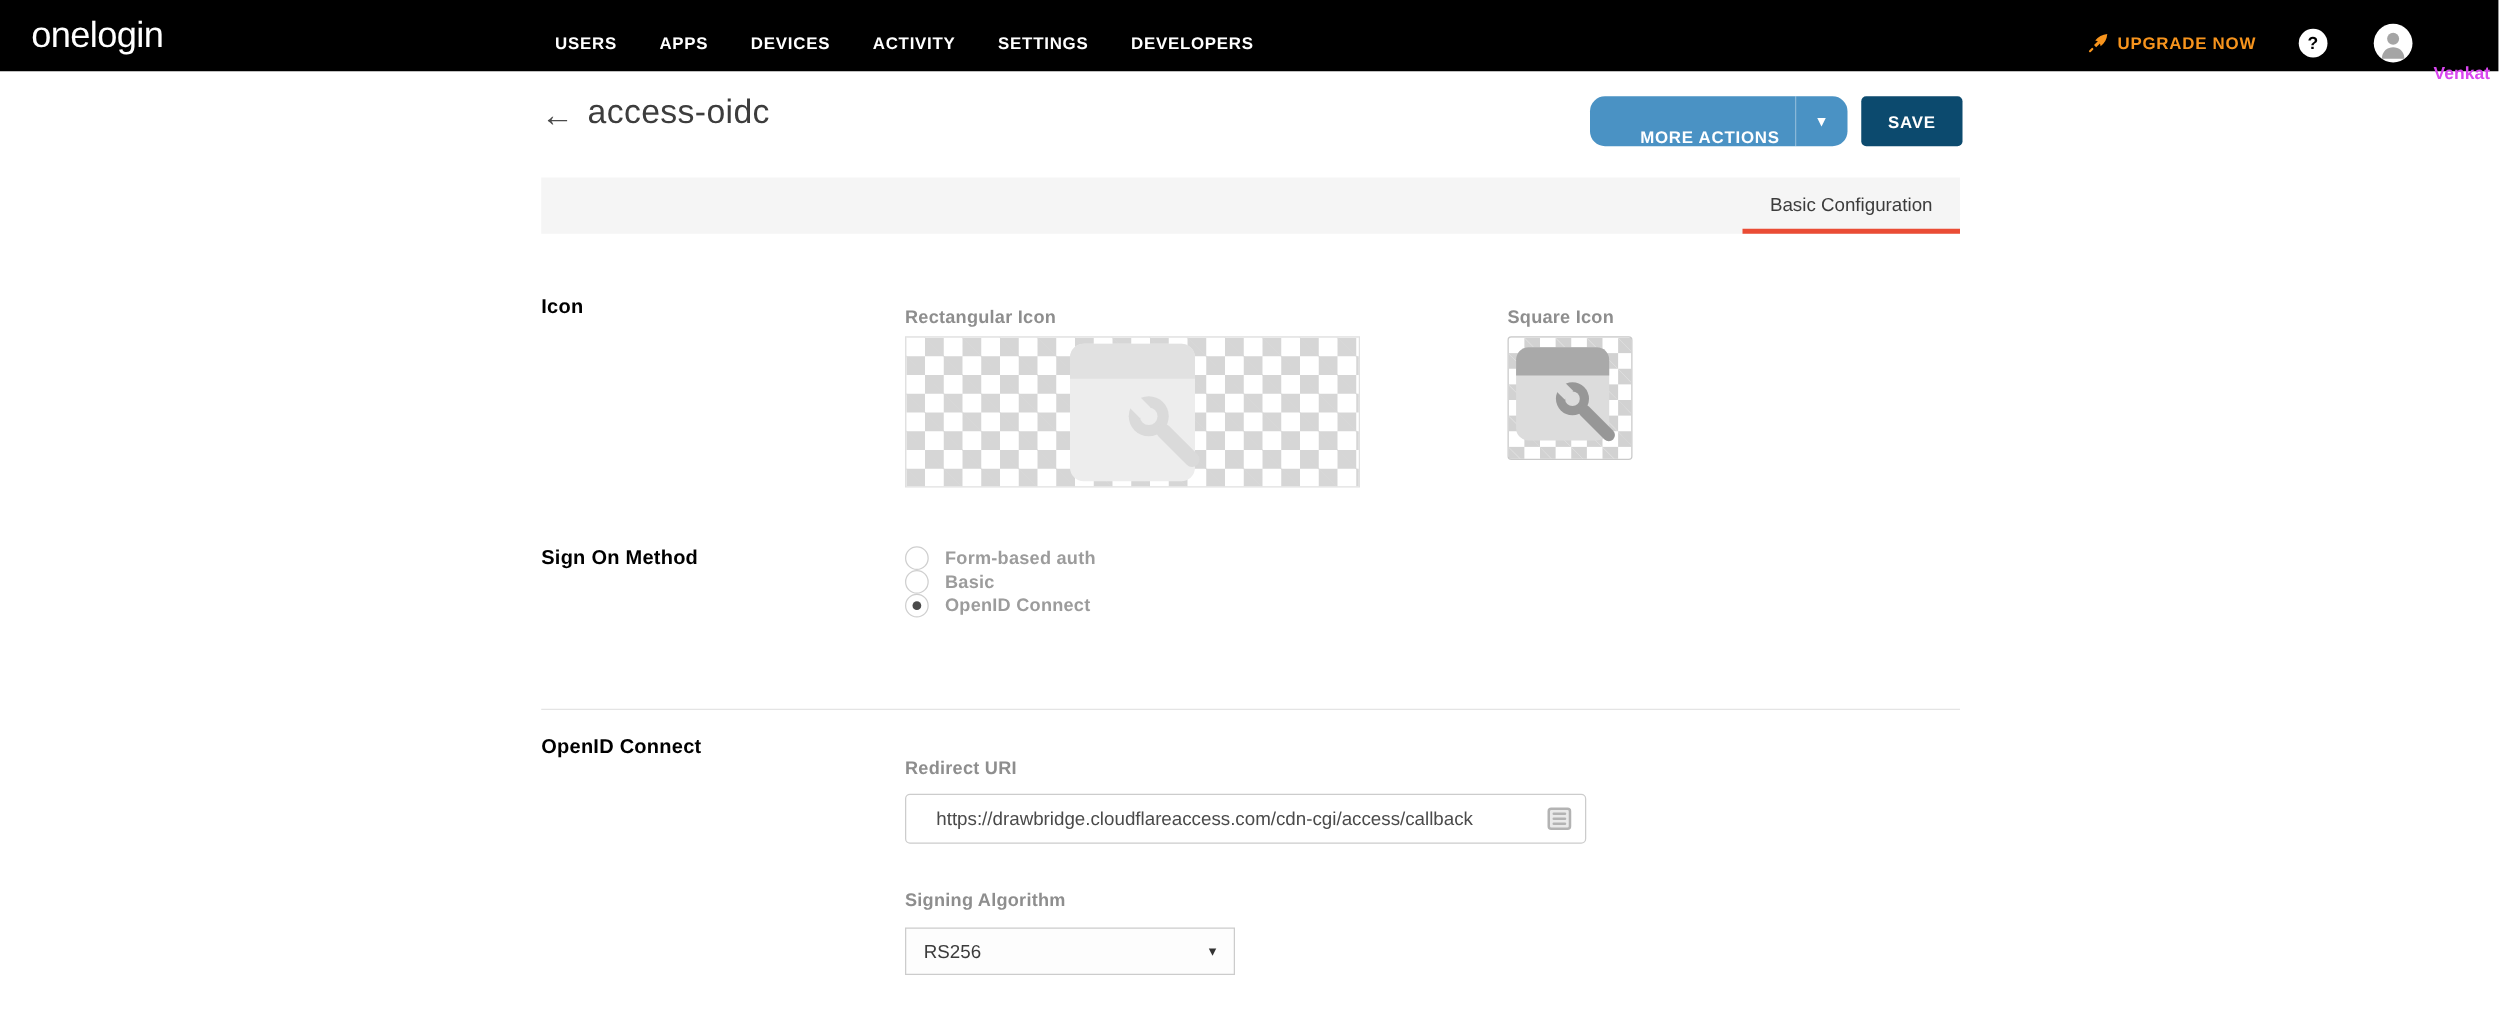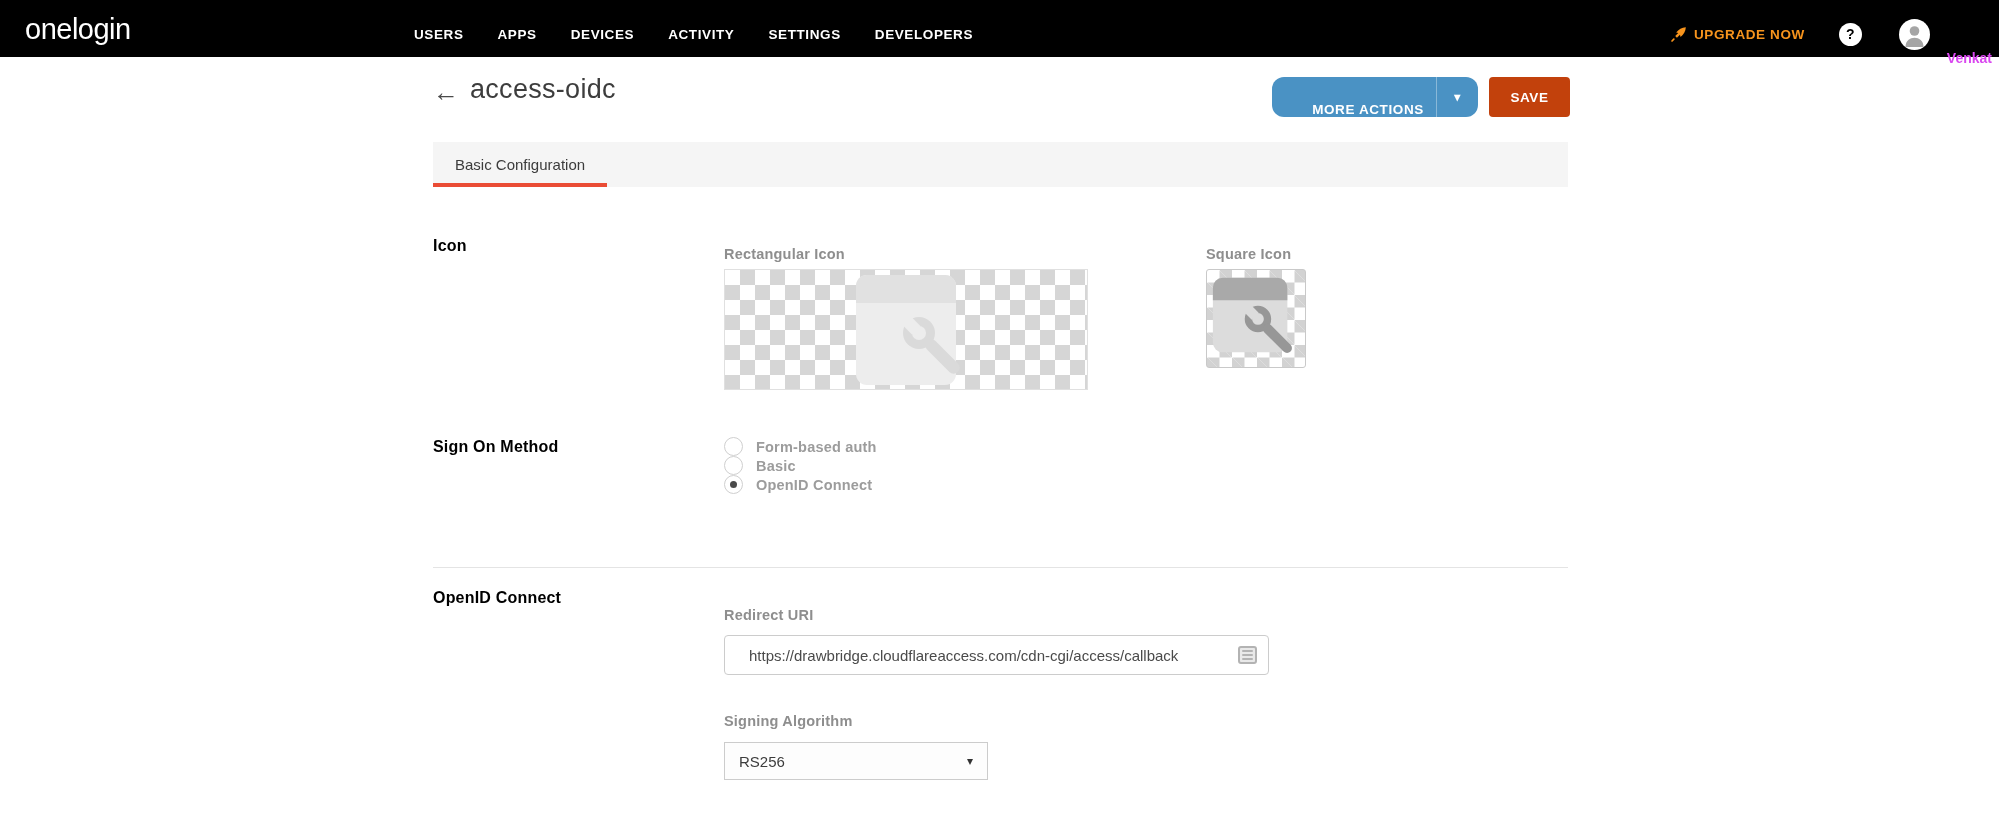--- a/index.html
+++ b/index.html
@@ -4,47 +4,47 @@
 <style>
   * { margin:0; padding:0; box-sizing:border-box; }
   html,body { background:#fff; }
   body { font-family:"Liberation Sans", sans-serif; }
   .page { position:relative; width:1999px; height:818px; background:#fff; overflow:hidden; }
 
   
   .nav { position:absolute; left:0; top:0; width:1999px; height:57px; background:#000; }
   .logo { position:absolute; left:25px; top:50%; transform:translateY(-50%);
           color:#fff; font-size:29px; letter-spacing:-0.5px; cursor:pointer; }
-  .menu { position:absolute; left:414px; top:0; height:68px; display:flex; align-items:center; gap:34px;justify-content:space-between; }
+  .menu { position:absolute; left:444px; top:0; height:68px; display:flex; align-items:center; gap:34px;justify-content:space-between; }
   .menu-item { color:#fff; font-size:13.5px; font-weight:bold; letter-spacing:0.6px; cursor:pointer; text-decoration:none; }
   .nav-right { position:absolute; right:7px; top:0; height:68px; display:flex; align-items:center; }
   .upgrade { display:flex; align-items:center; gap:7px; color:#F7941D; font-size:13.5px; font-weight:bold;
              letter-spacing:0.6px; cursor:pointer; }
   .help { width:23px; height:23px; margin-left:34px; border-radius:50%; background:#fff; color:#000;
           font-size:14px; font-weight:bold; display:flex; align-items:center; justify-content:center; cursor:pointer; }
   .avatar { width:31px; height:31px; margin-left:37px; border-radius:50%; background:#fff; overflow:hidden;
             display:flex; align-items:flex-end; justify-content:center; cursor:pointer; }
   .username { margin-left:17px; color:#d946ef; font-size:14px; font-weight:bold; cursor:pointer;margin-top:48px; }
 
   
   .back { position:absolute; left:433px; top:79px; font-size:26px; color:#4a4a4a; cursor:pointer; line-height:1; }
   .page-title { position:absolute; left:470px; top:74px; font-size:27px; font-weight:normal; color:#3d3d3d; letter-spacing:0.3px; }
 
   .btn-split { position:absolute; left:1272px; top:77px; width:206px; height:40px; background:#4A92C4;
                border-radius:12px; display:flex; align-items:flex-end; color:#fff; font-size:13.5px; font-weight:bold;
                letter-spacing:0.6px; cursor:pointer;padding-left:28px; }
   .btn-split .main-label { flex:1; text-align:center; }
   .btn-split .split-caret { width:42px; height:100%; border-left:1px solid rgba(255,255,255,0.35);
                display:flex; align-items:center; justify-content:center; font-size:12px; }
-  .btn-save { position:absolute; left:1489px; top:77px; width:81px; height:40px; background:#c2410c; border:none;
+  .btn-save { position:absolute; left:1489px; top:77px; width:81px; height:40px; background:#0c4a6e; border:none;
               border-radius:4px; color:#fff; font-size:13.5px; font-weight:bold; letter-spacing:0.6px; cursor:pointer; }
 
   
   .tabbar { position:absolute; left:433px; top:142px; width:1135px; height:45px; background:#F5F5F5;
-            display:flex; align-items:center; justify-content:flex-start; }
+            display:flex; align-items:center; justify-content:flex-end; }
   .tab { position:relative; height:100%; display:flex; align-items:center; padding:0 22px;
          font-size:15px; color:#3c3c3c; cursor:pointer; }
   .tab-underline { position:absolute; left:0; right:0; bottom:0; height:4px; background:#EA4C35; }
 
   
   .section-label { position:absolute; left:433px; font-size:16px; font-weight:bold; color:#000000; letter-spacing:0.2px; }
   .field-label { position:absolute; font-size:14.5px; font-weight:bold; color:#8e8e8e; letter-spacing:0.2px; }
 
   
   .checker-rect { position:absolute; left:724px; top:269px; width:364px; height:121px; border:1px solid #e0e0e0;

